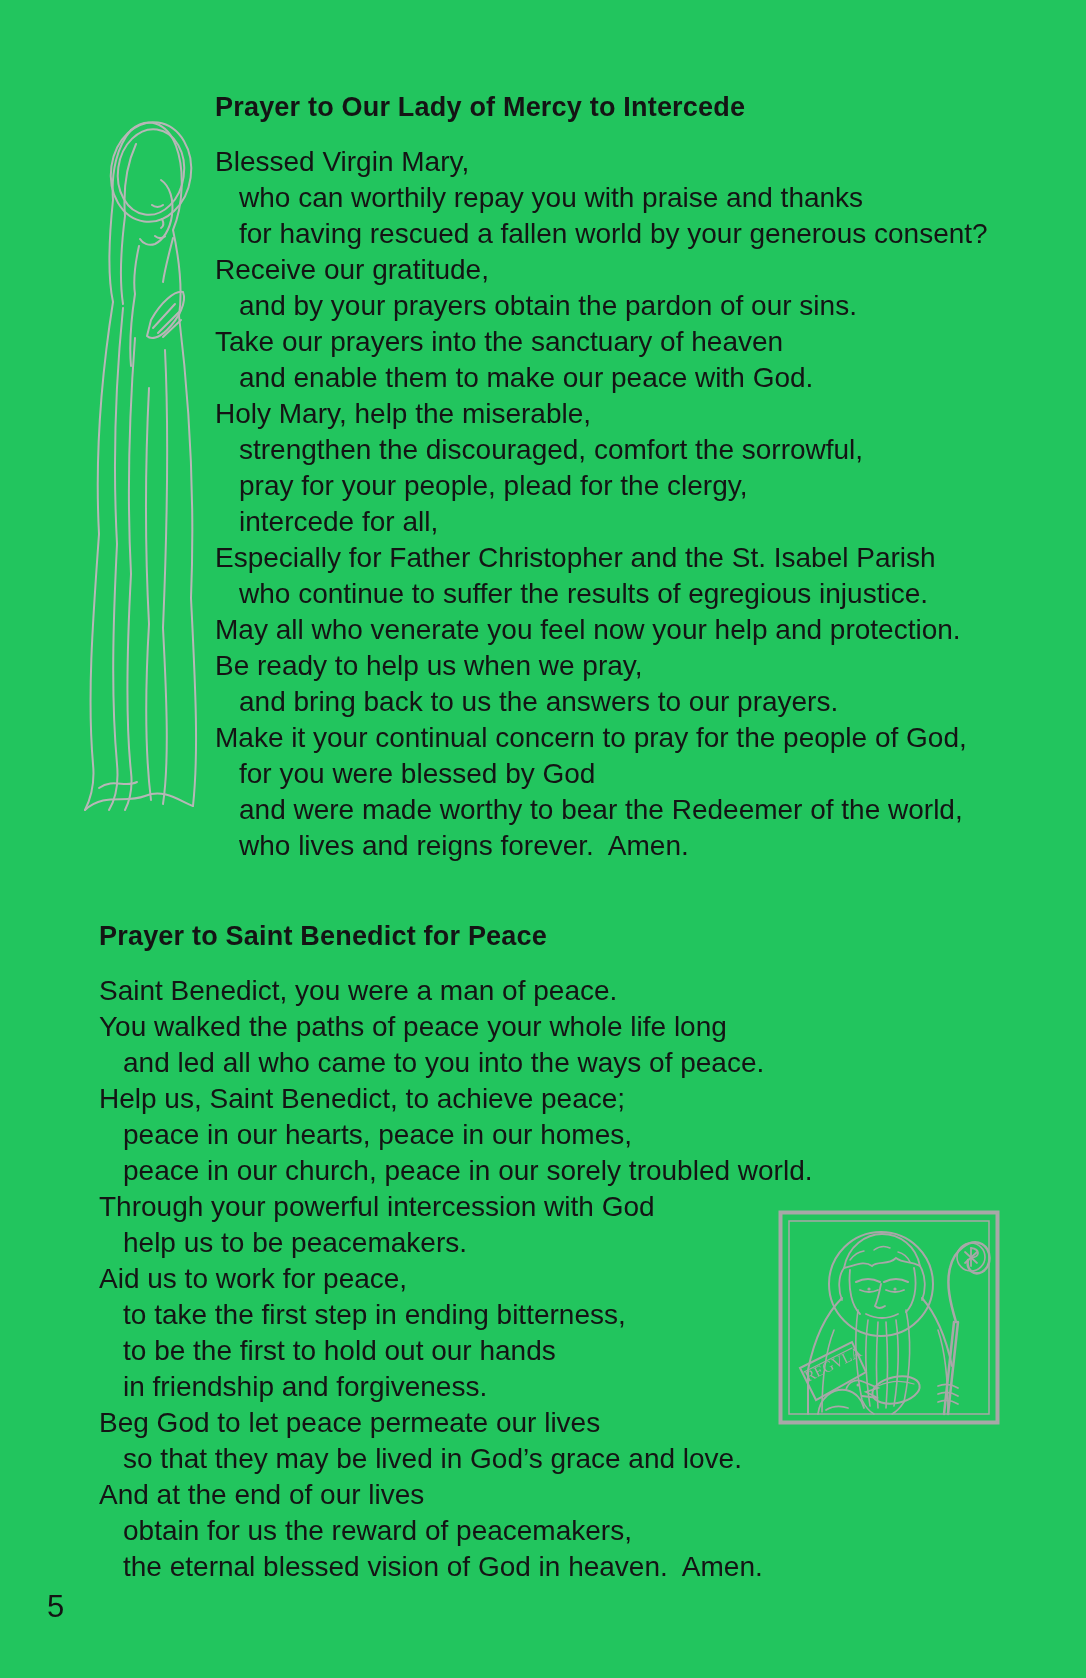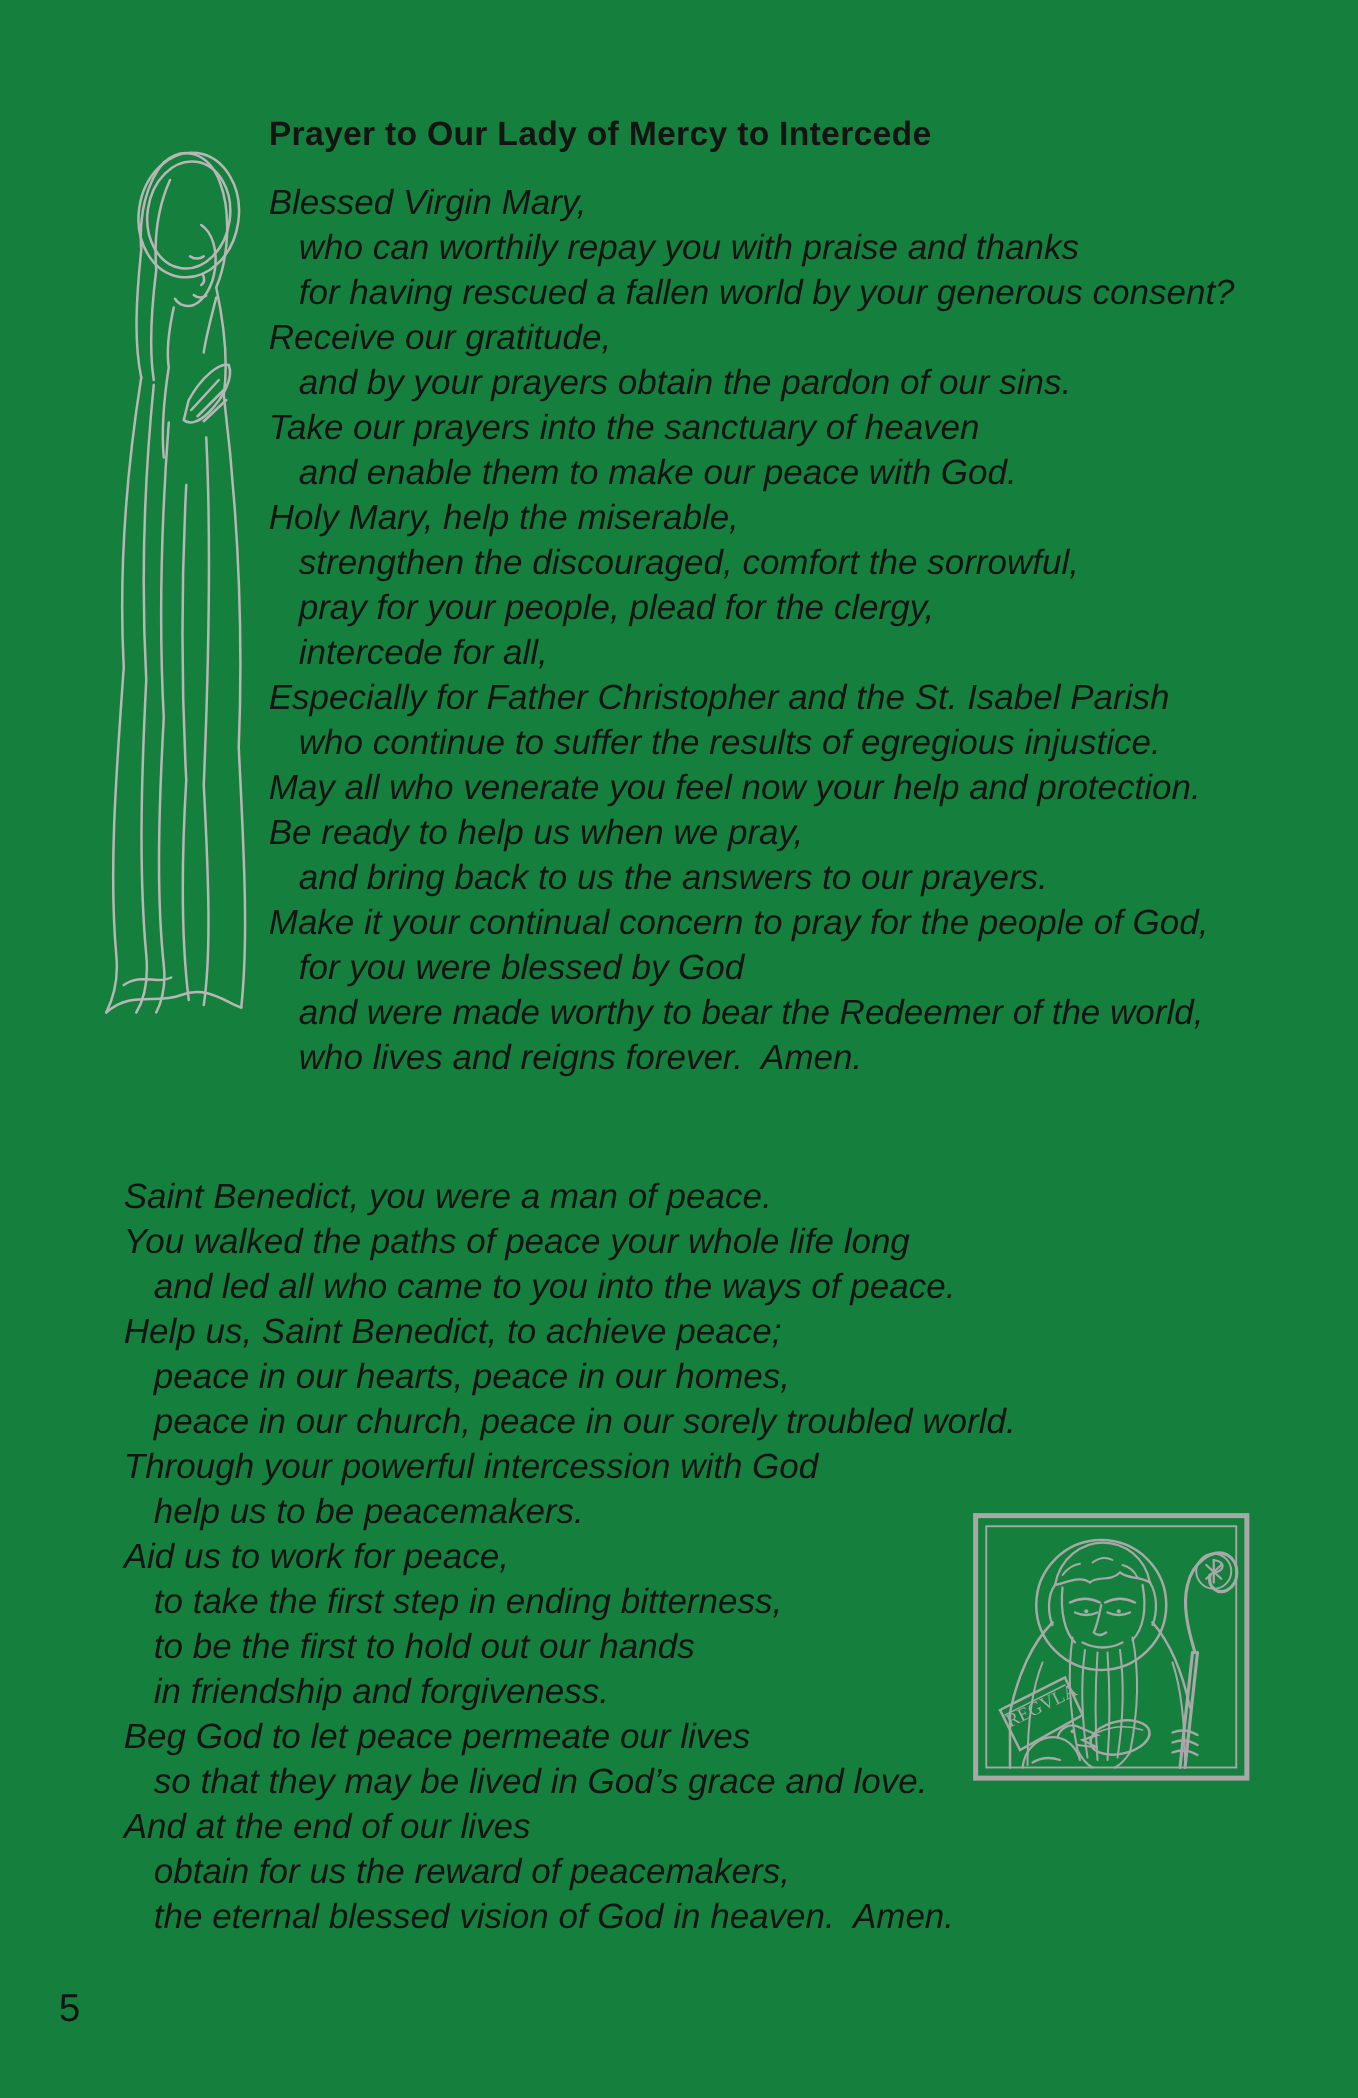--- a/index.html
+++ b/index.html
@@ -21,21 +21,20 @@
     font-weight: bold;
     line-height: 34px;
     letter-spacing: 0.2px;
     white-space: pre;
   }
   .prayer-lines {
     margin-top: 20px;
     font-size: 28px;
     line-height: 36px;
     white-space: pre;
-    font-style: italic;
   }
   #prayer-benedict .prayer-lines { }
   .pline { white-space: pre; }
   .pline.indent { padding-left: 24px; }
   #prayer-mercy   { left: 215px; top: 90px;  }
   #prayer-benedict{ left: 99px;  top: 919px; }
   #mary-art {
     position: absolute;
     left: 73px; top: 88px;
     width: 145px; height: 724px;
@@ -50,21 +49,21 @@
     left: 47px; top: 1589px;
     font-size: 31px;
     line-height: 36px;
     color: #141414;
   }
   svg { display: block; width: 100%; height: 100%; }
 </style>
 </head>
 <body>
 
-<div id="page" style="--art-mary: #b7b7b7; --art-ben: #a8a8a8; background: #15803d; color: rgb(20, 20, 20);">
+<div id="page" style="--art-mary: #b7b7b7; --art-ben: #a8a8a8; background: #22c55e; color: rgb(20, 20, 20);">
 
   <div id="mary-art">
     <svg viewBox="0 0 145 724">
       <g stroke="var(--art-mary)" fill="none" stroke-width="2" stroke-linecap="round">
 
         <ellipse cx="78" cy="84" rx="40" ry="50" transform="rotate(8 78 84)"></ellipse>
         <ellipse cx="78" cy="84" rx="33" ry="43" transform="rotate(8 78 84)"></ellipse>
 
         <path d="M58 42 C44 58 38 84 40 112 C36 150 34 186 40 214"></path>
         <path d="M58 42 C74 28 94 34 103 58 C112 82 110 118 100 142 C106 170 110 200 106 228"></path>
@@ -93,20 +92,21 @@
       </g>
     </svg>
   </div>
 
   <section class="prayer" id="prayer-mercy">
     <h2 class="prayer-title">Prayer to Our Lady of Mercy to Intercede</h2>
     <div class="prayer-lines"><div class="pline">Blessed Virgin Mary,</div><div class="pline indent">who can worthily repay you with praise and thanks</div><div class="pline indent">for having rescued a fallen world by your generous consent?</div><div class="pline">Receive our gratitude,</div><div class="pline indent">and by your prayers obtain the pardon of our sins.</div><div class="pline">Take our prayers into the sanctuary of heaven</div><div class="pline indent">and enable them to make our peace with God.</div><div class="pline">Holy Mary, help the miserable,</div><div class="pline indent">strengthen the discouraged, comfort the sorrowful,</div><div class="pline indent">pray for your people, plead for the clergy,</div><div class="pline indent">intercede for all,</div><div class="pline">Especially for Father Christopher and the St. Isabel Parish</div><div class="pline indent">who continue to suffer the results of egregious injustice.</div><div class="pline">May all who venerate you feel now your help and protection.</div><div class="pline">Be ready to help us when we pray,</div><div class="pline indent">and bring back to us the answers to our prayers.</div><div class="pline">Make it your continual concern to pray for the people of God,</div><div class="pline indent">for you were blessed by God</div><div class="pline indent">and were made worthy to bear the Redeemer of the world,</div><div class="pline indent">who lives and reigns forever.  Amen.</div></div>
   </section>
 
   <section class="prayer" id="prayer-benedict">
+    <h2 class="prayer-title">Prayer to Saint Benedict for Peace</h2>
     <div class="prayer-lines"><div class="pline">Saint Benedict, you were a man of peace.</div><div class="pline">You walked the paths of peace your whole life long</div><div class="pline indent">and led all who came to you into the ways of peace.</div><div class="pline">Help us, Saint Benedict, to achieve peace;</div><div class="pline indent">peace in our hearts, peace in our homes,</div><div class="pline indent">peace in our church, peace in our sorely troubled world.</div><div class="pline">Through your powerful intercession with God</div><div class="pline indent">help us to be peacemakers.</div><div class="pline">Aid us to work for peace,</div><div class="pline indent">to take the first step in ending bitterness,</div><div class="pline indent">to be the first to hold out our hands</div><div class="pline indent">in friendship and forgiveness.</div><div class="pline">Beg God to let peace permeate our lives</div><div class="pline indent">so that they may be lived in God’s grace and love.</div><div class="pline">And at the end of our lives</div><div class="pline indent">obtain for us the reward of peacemakers,</div><div class="pline indent">the eternal blessed vision of God in heaven.  Amen.</div></div>
   </section>
 
   <div id="benedict-art">
     <svg viewBox="0 0 222 215">
       <g stroke="var(--art-ben)" fill="none" stroke-linecap="round">
 
         <rect x="2.5" y="2.5" width="217" height="210" stroke-width="4"></rect>
         <rect x="11" y="11" width="200" height="193" stroke-width="1.5"></rect>
 

